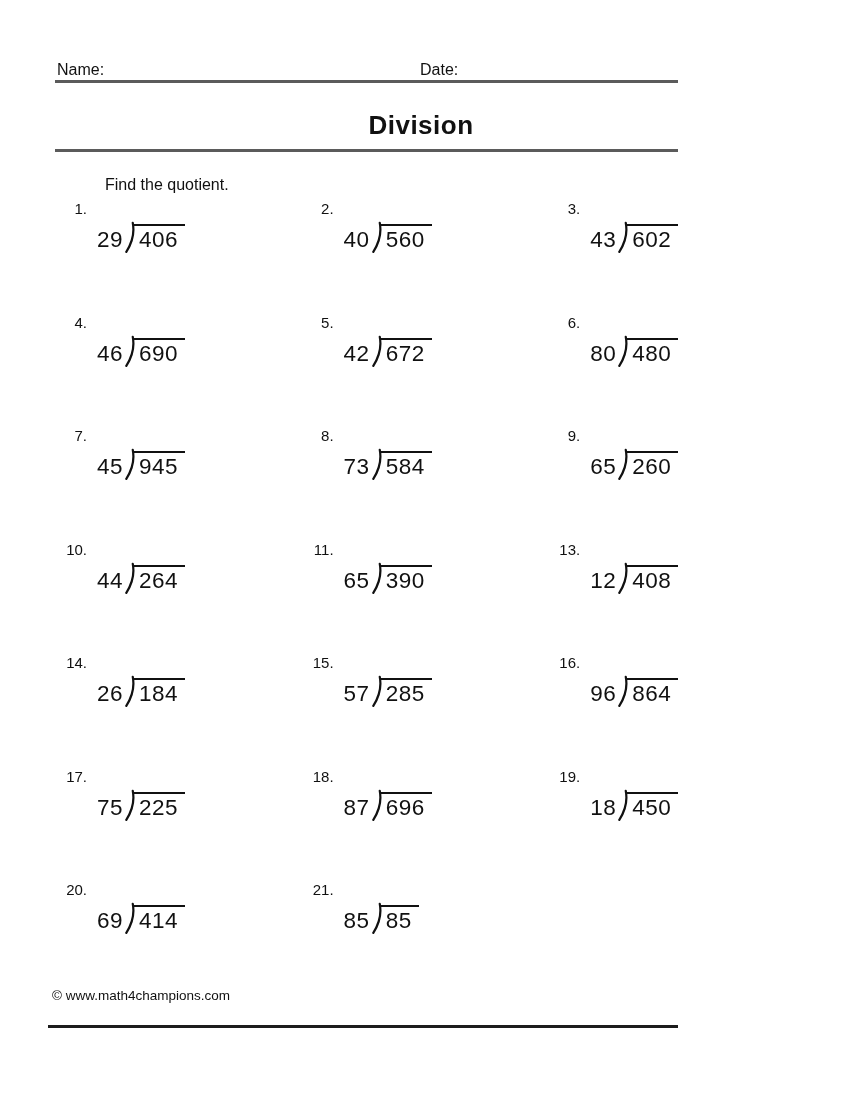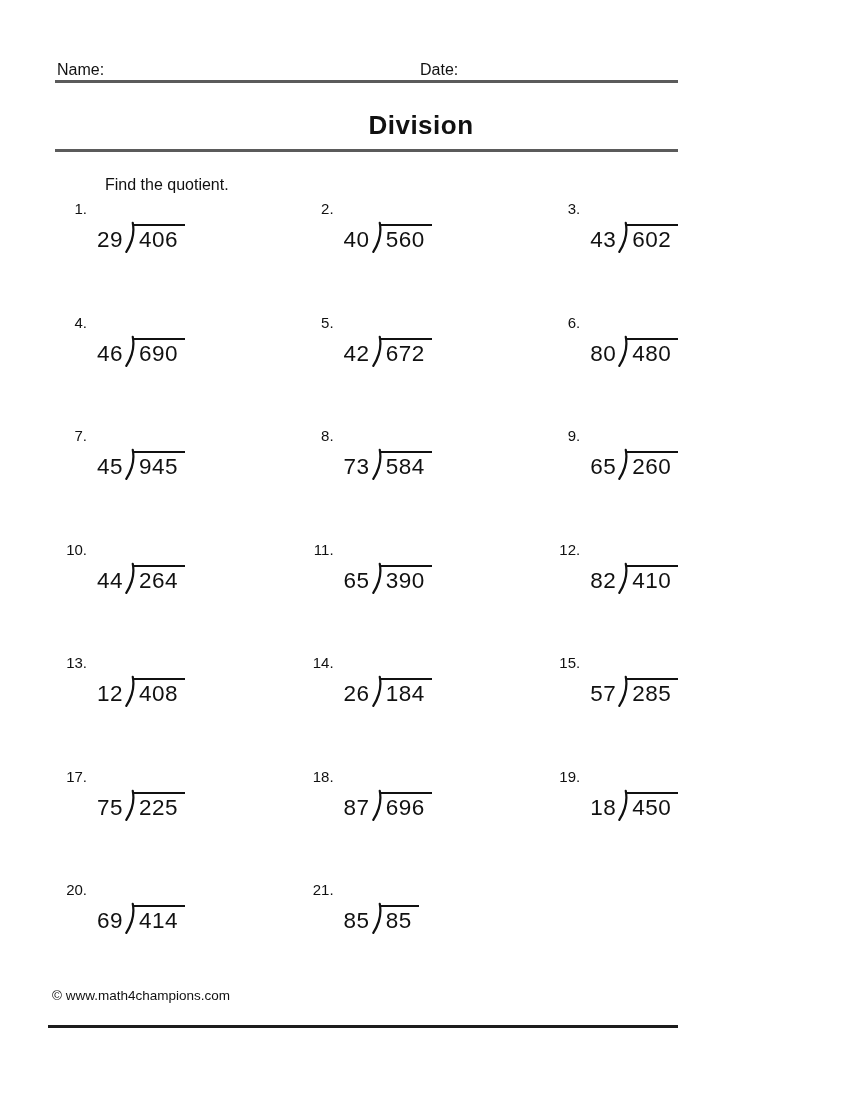--- a/index.html
+++ b/index.html
@@ -255,30 +255,20 @@
         <div class="pnum">11.</div>
         <div class="expr">
           <span class="divisor">65</span>
           <svg class="bracket" viewBox="0 0 13 34" aria-hidden="true">
             <path d="M9.5 1.2 Q12.5 17 2.5 32.5"></path>
           </svg>
           <span class="dividend">390</span>
         </div>
       </div>
 
-      <div class="cell">
-        <div class="pnum">12.</div>
-        <div class="expr">
-          <span class="divisor">82</span>
-          <svg class="bracket" viewBox="0 0 13 34" aria-hidden="true">
-            <path d="M9.5 1.2 Q12.5 17 2.5 32.5"></path>
-          </svg>
-          <span class="dividend">410</span>
-        </div>
-      </div>
 
       <div class="cell">
         <div class="pnum">13.</div>
         <div class="expr">
           <span class="divisor">12</span>
           <svg class="bracket" viewBox="0 0 13 34" aria-hidden="true">
             <path d="M9.5 1.2 Q12.5 17 2.5 32.5"></path>
           </svg>
           <span class="dividend">408</span>
         </div>
@@ -299,20 +289,30 @@
         <div class="pnum">15.</div>
         <div class="expr">
           <span class="divisor">57</span>
           <svg class="bracket" viewBox="0 0 13 34" aria-hidden="true">
             <path d="M9.5 1.2 Q12.5 17 2.5 32.5"></path>
           </svg>
           <span class="dividend">285</span>
         </div>
       </div>
 
+      <div class="cell">
+        <div class="pnum">16.</div>
+        <div class="expr">
+          <span class="divisor">96</span>
+          <svg class="bracket" viewBox="0 0 13 34" aria-hidden="true">
+            <path d="M9.5 1.2 Q12.5 17 2.5 32.5"></path>
+          </svg>
+          <span class="dividend">864</span>
+        </div>
+      </div>
 
       <div class="cell">
         <div class="pnum">17.</div>
         <div class="expr">
           <span class="divisor">75</span>
           <svg class="bracket" viewBox="0 0 13 34" aria-hidden="true">
             <path d="M9.5 1.2 Q12.5 17 2.5 32.5"></path>
           </svg>
           <span class="dividend">225</span>
         </div>

